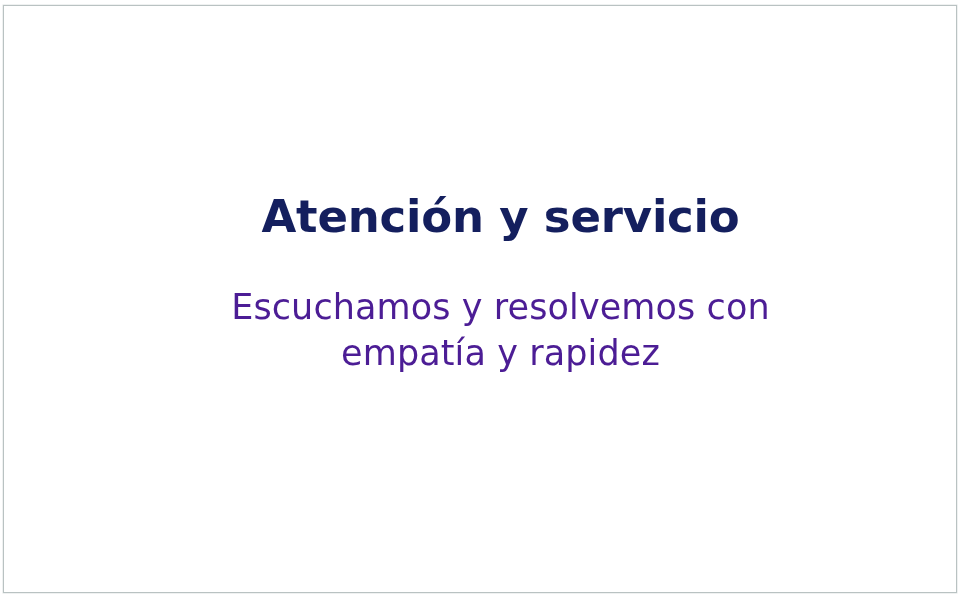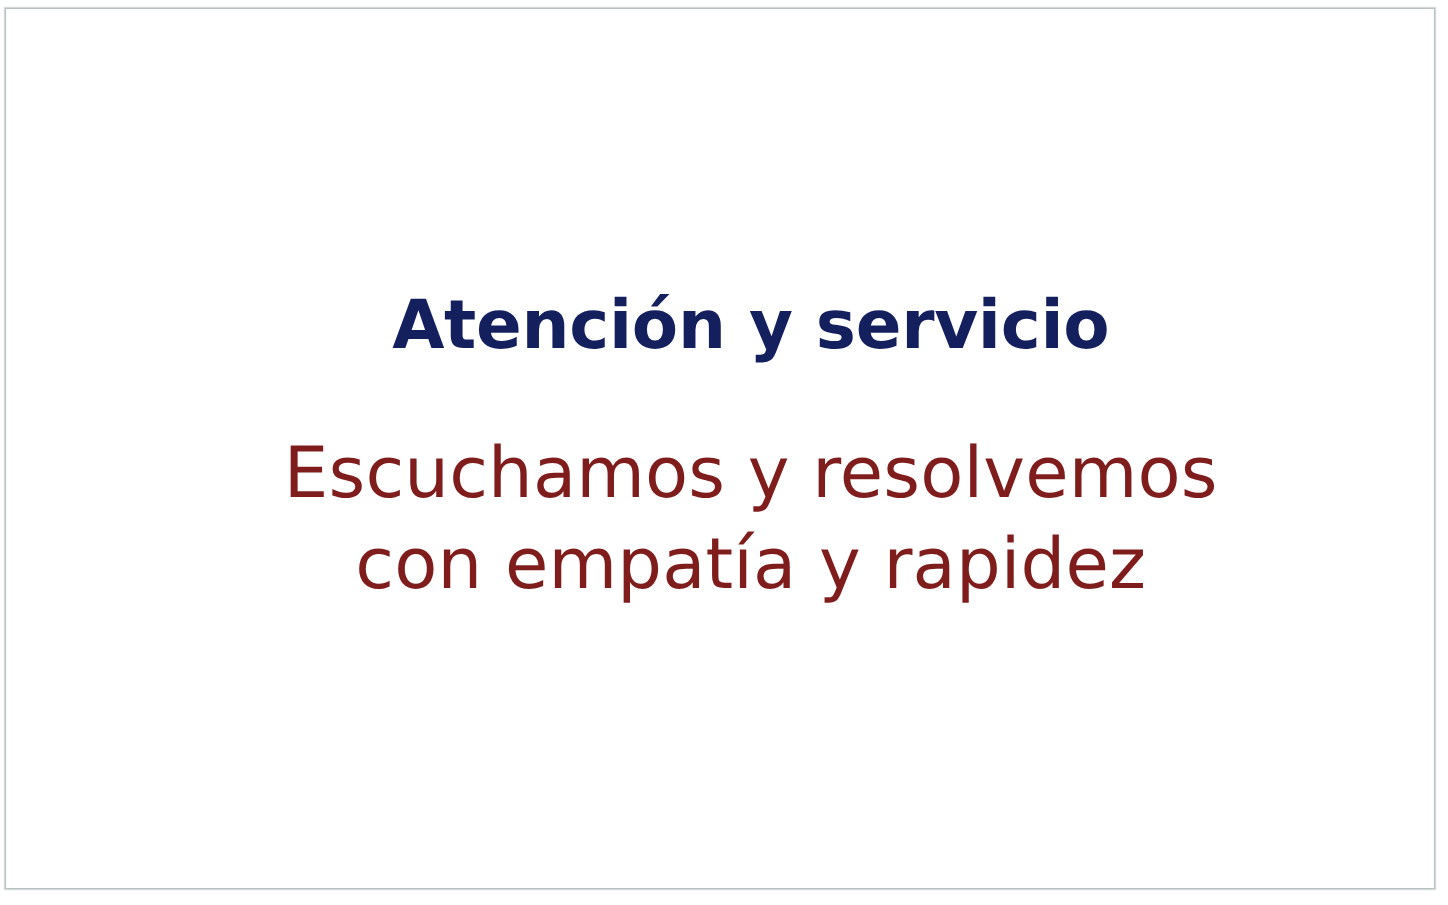--- a/index.html
+++ b/index.html
@@ -67,25 +67,25 @@
     text-align: center;
     white-space: nowrap;
   }
 
   .slide-subtitle {
     margin: 0;
     padding: 0;
     margin-top: 43px;
     max-width: 640px;
     font-family: "DejaVu Sans", "Liberation Sans", sans-serif;
-    font-size: 47px;
+    font-size: 35px;
     font-weight: 400;
     line-height: 1.30;
     letter-spacing: 0.1px;
-    color: #7f1d1d;
+    color: #4c1d95;
     text-align: center;
   }
 </style>
 </head>
 <body>
 
 <div class="slide-canvas">
 
   <div class="slide-frame"></div>
 

